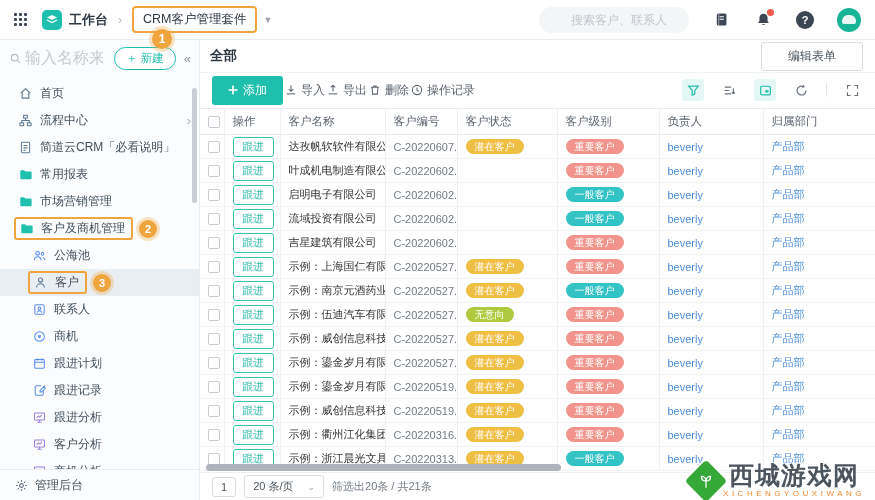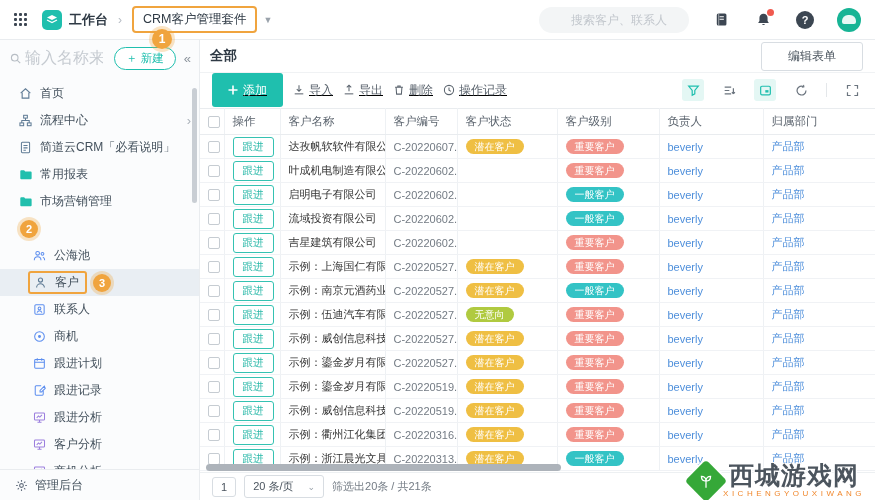--- a/index.html
+++ b/index.html
@@ -71,21 +71,21 @@
   .side-footer { flex:none; height:31px; border-top:1px solid #e9ecef; display:flex; align-items:center;
     gap:7px; padding:0 14px; font-size:12px; color:#43505c; cursor:pointer; background:#fbfcfd;}
 
   
   .main { position:absolute; top:40px; left:200px; right:0; bottom:0; background:#fff; }
   .main-header { height:33px; display:flex; align-items:center; padding:0 12px 0 10px;
     border-bottom:1px solid #f0f2f4; }
   .view-title { font-size:13.5px; font-weight:bold; color:#2f3a45; }
   .edit-form-btn { margin-left:auto; border:1px solid #d8dde2; background:#fff; border-radius:3px;
     font-size:12px; color:#4a545e; padding:5px 26px; cursor:pointer; font-family:inherit;}
-  .toolbar { height:34px; display:flex; padding:0 12px; gap:10px;text-decoration:underline; }
+  .toolbar { height:34px; display:flex; align-items:center; padding:0 12px; gap:2px; }
   .add-btn { background:#1fbfae; color:#fff; border:none; border-radius:3px; font-size:12px;
     padding:6px 16px; cursor:pointer; display:flex; align-items:center; gap:5px; font-family:inherit;}
   .tool-link { display:flex; align-items:center; gap:4px; font-size:12px; color:#5a636d; cursor:pointer;}
   .tool-link svg { display:block; }
   .toolbar-right { margin-left:auto; display:flex; align-items:center; gap:14px; }
   .tr-ic { width:22px; height:22px; border-radius:3px; display:flex; align-items:center;
     justify-content:center; cursor:pointer; color:#6b747e; font-size:13px;}
   .tr-ic.teal { color:#1fbfae; background:#e4f7f4; }
   .tr-divider { width:1px; height:14px; background:#e4e7ea; }
 
@@ -254,20 +254,28 @@
           <span class="side-inner">
             <span class="side-icon" style="color: rgb(33, 191, 173);">
               <svg width="13" height="13" viewBox="0 0 14 14" fill="currentColor">
                 <path d="M1.4 3.4c0-.6.4-1 1-1h3.1l1.2 1.5h5.9c.6 0 1 .4 1 1v6.2c0 .6-.4 1-1 1H2.4c-.6 0-1-.4-1-1z"></path>
               </svg>
             </span>
             <span class="side-label">市场营销管理</span>
           </span>
         </div>
         <div class="side-item">
+          <span class="side-inner boxed">
+            <span class="side-icon" style="color: rgb(33, 191, 173);">
+              <svg width="13" height="13" viewBox="0 0 14 14" fill="currentColor">
+                <path d="M1.4 3.4c0-.6.4-1 1-1h3.1l1.2 1.5h5.9c.6 0 1 .4 1 1v6.2c0 .6-.4 1-1 1H2.4c-.6 0-1-.4-1-1z"></path>
+              </svg>
+            </span>
+            <span class="side-label">客户及商机管理</span>
+          </span>
           <span class="ann-circle inline">2</span>
         </div>
         <div class="side-item indent">
           <span class="side-inner">
             <span class="side-icon" style="color: rgb(91, 141, 239);">
               <svg width="13" height="13" viewBox="0 0 14 14" fill="none" stroke="currentColor" stroke-width="1.1">
                 <circle cx="5" cy="4.6" r="2"></circle>
                 <path d="M1.4 12c0-2 1.6-3.6 3.6-3.6S8.6 10 8.6 12"></path>
                 <circle cx="10.2" cy="5.2" r="1.5"></circle>
                 <path d="M10.6 8.8c1.3.4 2 1.5 2 3.2"></path>

